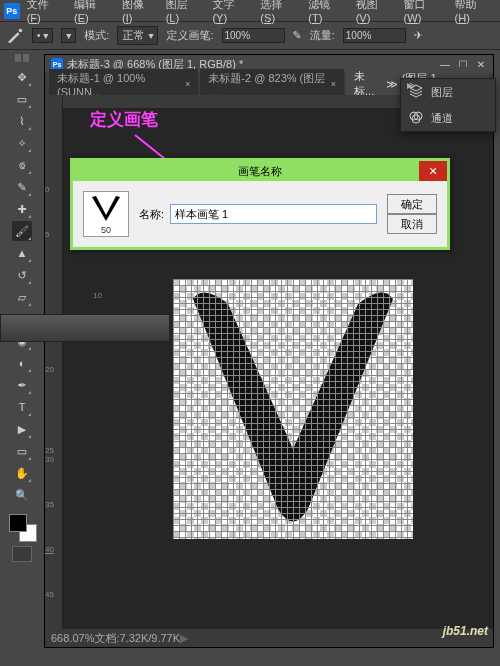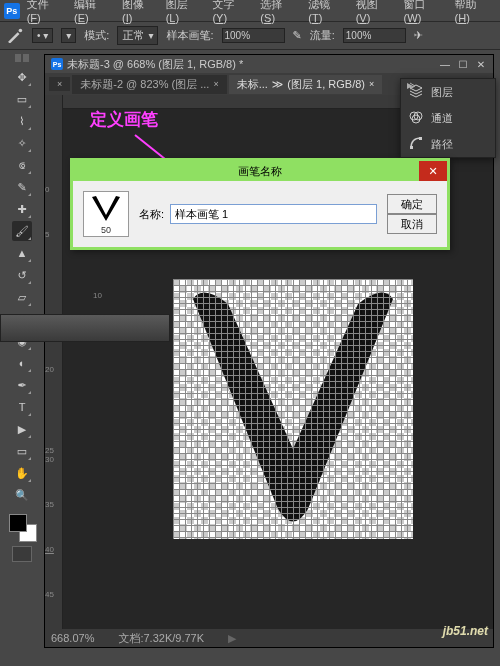--- a/index.html
+++ b/index.html
@@ -48,21 +48,21 @@
 .preview svg{width:36px;height:32px;}
 .preview-size{font-size:9px;color:#333;}
 .name-row{display:flex;align-items:center;gap:6px;flex:1;}
 .name-row label{color:#000;font-size:11px;}
 .name-row input{flex:1;border:1px solid #7a9fd4;padding:3px 4px;background:#fff;color:#000;font-size:11px;}
 .dlg-btns{display:flex;flex-direction:column;}
 .dlg-btns button{width:50px;height:20px;font-size:11px;background:#efefef;border:1px solid #888;}
 .annotation{position:absolute;left:90px;top:108px;color:#ff3fff;font-size:17px;font-weight:bold;}
 .arrow{position:absolute;left:130px;top:130px;}
 .tooltip{position:absolute;left:0;top:314px;width:170px;height:28px;background:linear-gradient(#5a5a5a,#3a3a3a);border:1px solid #222;}
-.statusbar{position:absolute;left:0;bottom:0;height:18px;background:#3a3a3a;display:flex;align-items:center;padding:0 6px;gap:24px;font-size:10px;color:#aaa;right:0;}
+.statusbar{position:absolute;left:0;bottom:0;height:18px;background:#3a3a3a;display:flex;align-items:center;padding:0 6px;gap:0;font-size:10px;color:#aaa;right:0;}
 .statusbar .sep{color:#666;}
 .watermark{position:absolute;right:12px;bottom:28px;font-size:12px;color:#fef9c3;opacity:.85;font-style:italic;font-weight:bold;}
 </style>
 </head>
 <body>
 
 <div class="menubar">
   <div class="ps-logo">Ps</div>
   <div class="menu-item"><span>文件</span>(<span class="hotkey">F</span>)</div>
   <div class="menu-item"><span>编辑</span>(<span class="hotkey">E</span>)</div>
@@ -78,21 +78,21 @@
 
 <div class="optbar">
   <span><svg class="brush-icon" viewBox="0 0 20 20">
         <path d="M3 17 L13 7 L15 9 L5 19 L3 19 Z" fill="#ccc"></path>
         <circle cx="16" cy="5" r="2" fill="#ccc"></circle>
       </svg></span>
   <span class="dropdown">• ▾</span>
   <span class="dropdown">▾</span>
   <span>模式:</span>
   <span class="dropdown"><span>正常</span> ▾</span>
-  <span>样本画笔:</span>
+  <span>定义画笔:</span>
   <span class="pct-box">100%</span>
   <span>✎</span>
   <span>流量:</span>
   <span class="pct-box">100%</span>
   <span>✈</span>
 </div>
 
 <div class="toolbox">
   <div class="dbl">
       <span></span>
@@ -132,20 +132,21 @@
         <span>未标题-3 @ 668% (图层 1, RGB/8) *</span>
       </span>
     <div class="doc-ctrls">
       <span>—</span>
       <span>☐</span>
       <span>✕</span>
     </div>
   </div>
   <div class="tabstrip">
     <div class="doctab">
+        <span>未标题-1 @ 100% (SUNN...</span>
         <span class="x">×</span>
       </div>
     <div class="doctab">
         <span>未标题-2 @ 823% (图层 ...</span>
         <span class="x">×</span>
       </div>
     <div class="doctab active">
         <span>未标...</span> 
         <span>≫</span> 
         <span>(图层 1, RGB/8)</span>
@@ -192,28 +193,20 @@
     <span>图层</span>
   </div>
   <div class="fly-item">
     <span><svg width="14" height="14" viewBox="0 0 14 14">
           <circle cx="5" cy="6" r="4" fill="none" stroke="#ccc"></circle>
           <circle cx="9" cy="6" r="4" fill="none" stroke="#ccc"></circle>
           <circle cx="7" cy="9" r="4" fill="none" stroke="#ccc"></circle>
         </svg></span>
     <span>通道</span>
   </div>
-  <div class="fly-item">
-    <span><svg width="14" height="14" viewBox="0 0 14 14">
-          <path d="M2 12 Q2 2 12 2" fill="none" stroke="#ccc" stroke-width="1.5"></path>
-          <rect x="1" y="10" width="3" height="3" fill="#ccc"></rect>
-          <rect x="10" y="1" width="3" height="3" fill="#ccc"></rect>
-        </svg></span>
-    <span>路径</span>
-  </div>
 </div>
 
 <div class="annotation">定义画笔</div>
 <svg class="arrow" width="70" height="50">
   <defs>
       <marker id="ah" markerWidth="6" markerHeight="6" refX="5" refY="3" orient="auto">
         <path d="M0 0 L6 3 L0 6 Z" fill="#ff3fff"></path>
       </marker>
     </defs>
   <line x1="5" y1="5" x2="55" y2="45" stroke="#ff3fff" stroke-width="2" marker-end="url(#ah)"></line>

